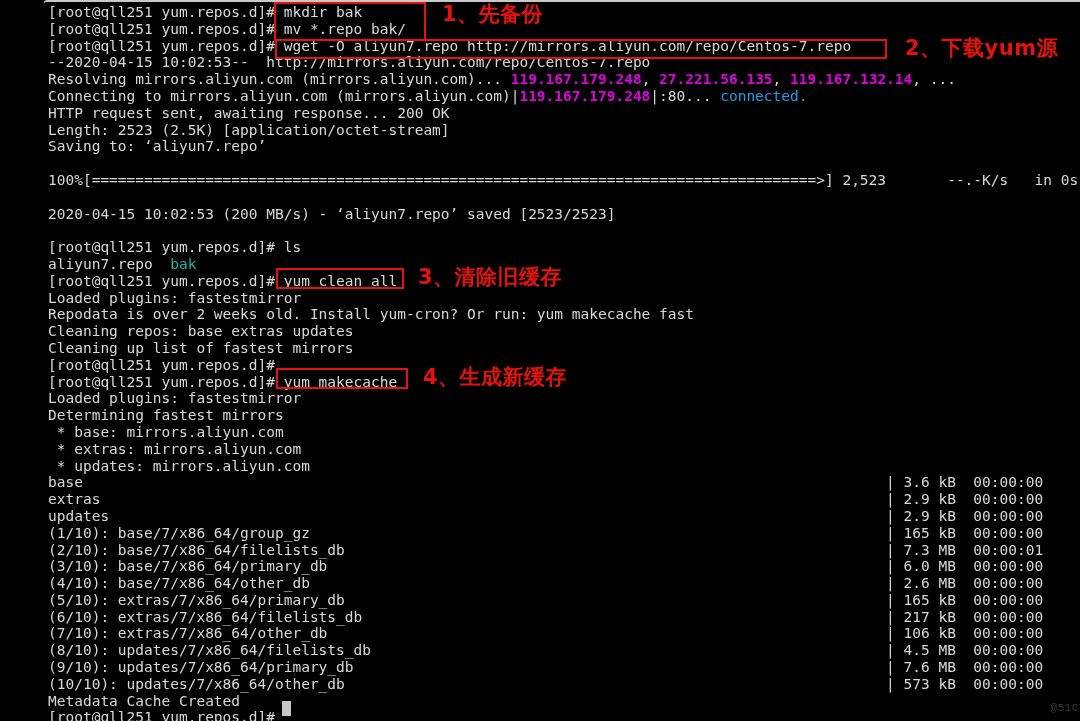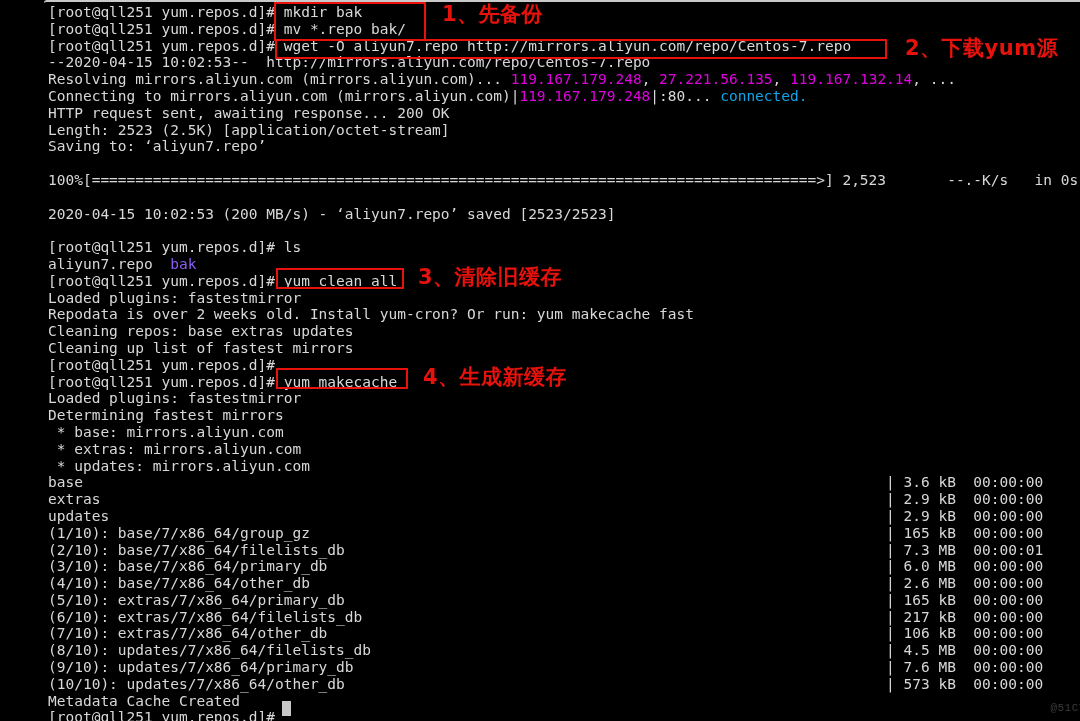--- a/index.html
+++ b/index.html
@@ -44,23 +44,23 @@
     top: 4px;
     left: 4px;
     width: 1072px;
     white-space: pre;
   }
   .line {
     height: 16.8px;
     white-space: pre;
   }
   .w  { color: #d8d8d8; }
-  .mag { color: #e000e0; }
+  .mag { color: #e000e0; font-weight: bold; }
   .grn { color: #0ea5e9; }
-  .blu { color: #8b5cf6; }
+  .blu { color: #14b8a6; }
 
   
   .redbox {
     position: absolute;
     border: 2px solid #e8120c;
     box-sizing: border-box;
     pointer-events: none;
   }
   .annot {
     position: absolute;

